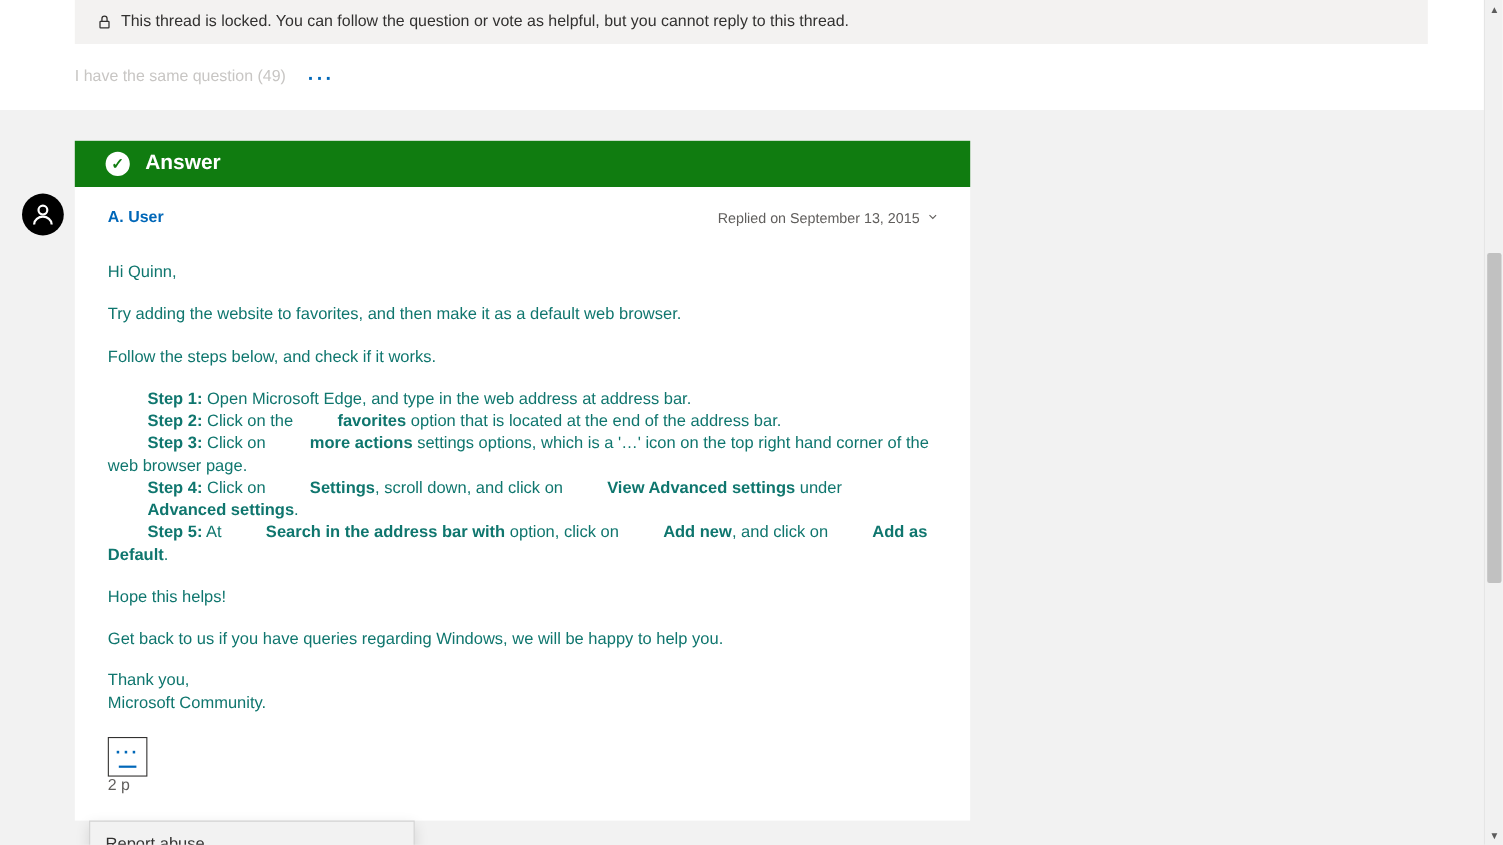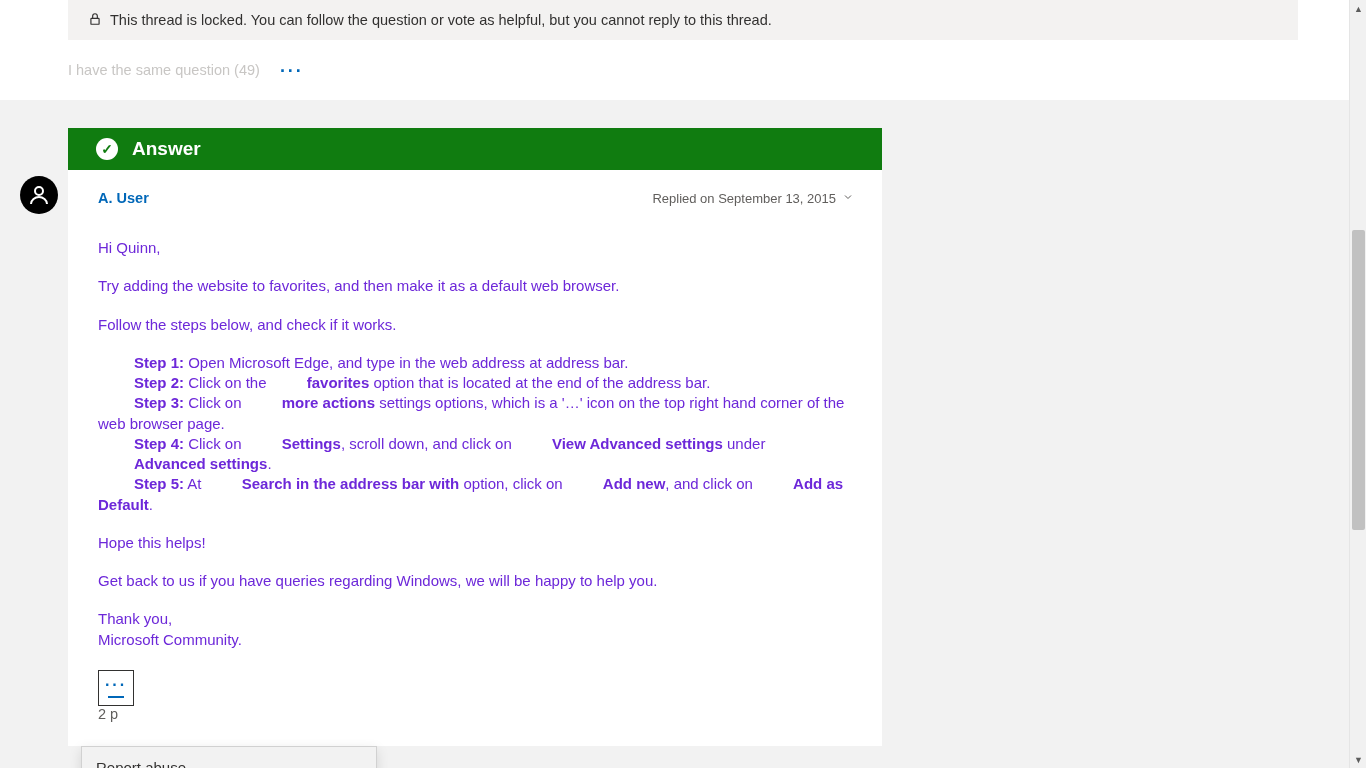--- a/index.html
+++ b/index.html
@@ -14,21 +14,21 @@
   }
   .top-section {
     background: #fff;
     padding-bottom: 20px;
   }
   .locked-bar {
     margin: 0 68px;
     background: #f3f2f1;
     padding: 12px 20px;
     display: flex;
-    align-items: flex-start;
+    align-items: center;
     gap: 8px;
     font-size: 14.5px;
     color: #323130;
   }
   .lock-icon svg { width: 14px; height: 14px; display: block; }
   .same-q-row {
     margin: 22px 68px 0;
     display: flex;
     gap: 20px;
   }
@@ -97,21 +97,21 @@
     color: #605e5c;
     font-size: 13px;
     display: flex;
     align-items: center;
     gap: 6px;
   }
   .chev-down svg { width: 12px; height: 12px; }
   .post-content {
     font-size: 15px;
     line-height: 1.35;
-    color: #6d28d9;
+    color: #0f766e;
   }
   .post-content p { margin-bottom: 18px; }
   .post-content p.tight { margin-bottom: 0; }
   .post-content strong { font-weight: 700; margin-left: 36px; }
   .actions-btn {
     margin-top: 20px;
     width: 36px; height: 36px;
     border: 1px solid #323130;
     background: #fff;
     display: flex; flex-direction: column;

